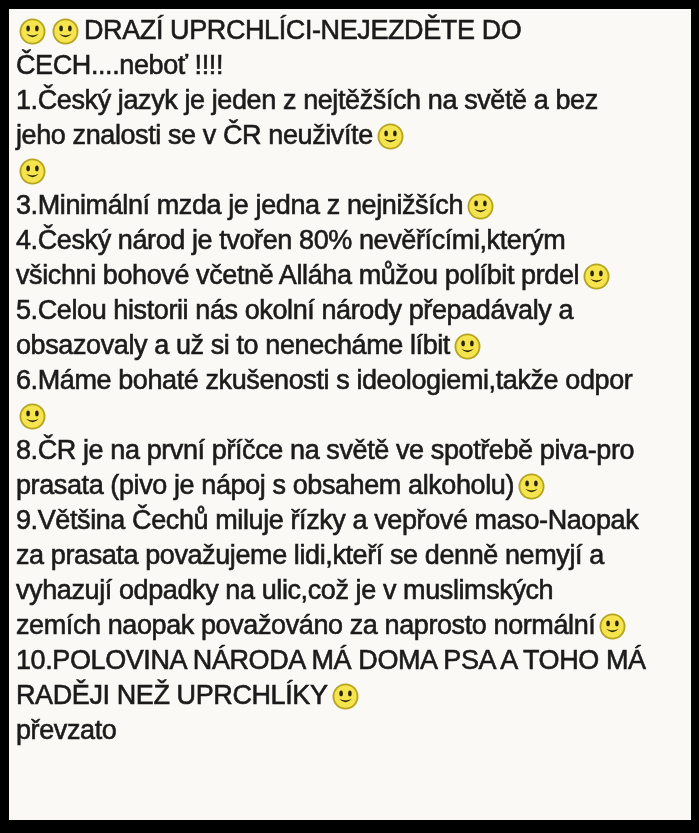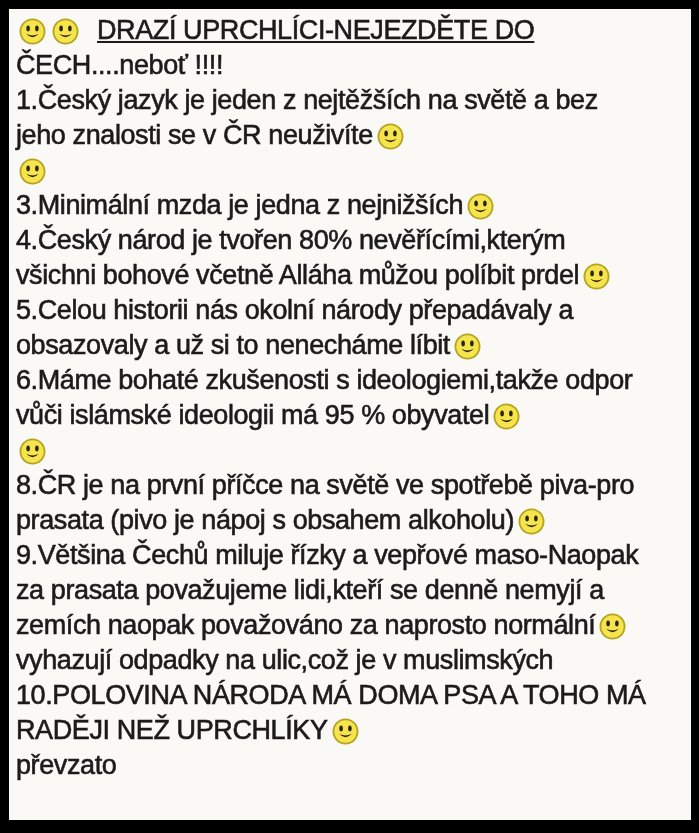--- a/index.html
+++ b/index.html
@@ -34,21 +34,21 @@
     vertical-align: baseline;
   }
   .smiley {
     display: inline-block;
     width: 27px;
     height: 27px;
     vertical-align: -6px;
     margin: 0 3px;
   }
   .smiley svg { display: block; }
-  .smiley + .txt { margin-left: 15px; text-decoration: underline; }
+  .smiley + .txt { margin-left: 2px; }
   .txt + .smiley { margin-left: 4px; }
 </style>
 </head>
 <body>
 
 <div class="post-frame">
   <div class="post-body">
       <div class="line"><span class="smiley">
     <svg viewBox="0 0 32 32" width="27" height="27" aria-hidden="true">
       <circle cx="16" cy="16" r="14.3" fill="#f6e44e" stroke="#b5a41f" stroke-width="2.2"></circle>
@@ -102,56 +102,48 @@
       <div class="line"><span class="txt">5.Celou historii nás okolní národy přepadávaly a</span></div>
       <div class="line"><span class="txt">obsazovaly a už si to nenecháme líbit</span><span class="smiley">
     <svg viewBox="0 0 32 32" width="27" height="27" aria-hidden="true">
       <circle cx="16" cy="16" r="14.3" fill="#f6e44e" stroke="#b5a41f" stroke-width="2.2"></circle>
       <ellipse cx="10.8" cy="12.3" rx="2.1" ry="3.5" fill="#2a2300"></ellipse>
       <ellipse cx="21.2" cy="12.3" rx="2.1" ry="3.5" fill="#2a2300"></ellipse>
       <path d="M8.6 18.6 Q16 26.8 23.4 18.6 Q16 22.6 8.6 18.6 Z" fill="#2a2300"></path>
     </svg>
   </span></div>
       <div class="line"><span class="txt">6.Máme bohaté zkušenosti s ideologiemi,takže odpor</span></div>
-      <div class="line"><span class="txt">vůči islámské ideologii má 95 % obyvatel</span><span class="smiley">
-    <svg viewBox="0 0 32 32" width="27" height="27" aria-hidden="true">
-      <circle cx="16" cy="16" r="14.3" fill="#f6e44e" stroke="#b5a41f" stroke-width="2.2"></circle>
-      <ellipse cx="10.8" cy="12.3" rx="2.1" ry="3.5" fill="#2a2300"></ellipse>
-      <ellipse cx="21.2" cy="12.3" rx="2.1" ry="3.5" fill="#2a2300"></ellipse>
-      <path d="M8.6 18.6 Q16 26.8 23.4 18.6 Q16 22.6 8.6 18.6 Z" fill="#2a2300"></path>
-    </svg>
-  </span></div>
       <div class="line"><span class="smiley">
     <svg viewBox="0 0 32 32" width="27" height="27" aria-hidden="true">
       <circle cx="16" cy="16" r="14.3" fill="#f6e44e" stroke="#b5a41f" stroke-width="2.2"></circle>
       <ellipse cx="10.8" cy="12.3" rx="2.1" ry="3.5" fill="#2a2300"></ellipse>
       <ellipse cx="21.2" cy="12.3" rx="2.1" ry="3.5" fill="#2a2300"></ellipse>
       <path d="M8.6 18.6 Q16 26.8 23.4 18.6 Q16 22.6 8.6 18.6 Z" fill="#2a2300"></path>
     </svg>
   </span></div>
       <div class="line"><span class="txt">8.ČR je na první příčce na světě ve spotřebě piva-pro</span></div>
       <div class="line"><span class="txt">prasata (pivo je nápoj s obsahem alkoholu)</span><span class="smiley">
     <svg viewBox="0 0 32 32" width="27" height="27" aria-hidden="true">
       <circle cx="16" cy="16" r="14.3" fill="#f6e44e" stroke="#b5a41f" stroke-width="2.2"></circle>
       <ellipse cx="10.8" cy="12.3" rx="2.1" ry="3.5" fill="#2a2300"></ellipse>
       <ellipse cx="21.2" cy="12.3" rx="2.1" ry="3.5" fill="#2a2300"></ellipse>
       <path d="M8.6 18.6 Q16 26.8 23.4 18.6 Q16 22.6 8.6 18.6 Z" fill="#2a2300"></path>
     </svg>
   </span></div>
       <div class="line"><span class="txt">9.Většina Čechů miluje řízky a vepřové maso-Naopak</span></div>
       <div class="line"><span class="txt">za prasata považujeme lidi,kteří se denně nemyjí a</span></div>
+      <div class="line"><span class="txt">vyhazují odpadky na ulic,což je v muslimských</span></div>
       <div class="line"><span class="txt">zemích naopak považováno za naprosto normální</span><span class="smiley">
     <svg viewBox="0 0 32 32" width="27" height="27" aria-hidden="true">
       <circle cx="16" cy="16" r="14.3" fill="#f6e44e" stroke="#b5a41f" stroke-width="2.2"></circle>
       <ellipse cx="10.8" cy="12.3" rx="2.1" ry="3.5" fill="#2a2300"></ellipse>
       <ellipse cx="21.2" cy="12.3" rx="2.1" ry="3.5" fill="#2a2300"></ellipse>
       <path d="M8.6 18.6 Q16 26.8 23.4 18.6 Q16 22.6 8.6 18.6 Z" fill="#2a2300"></path>
     </svg>
   </span></div>
-      <div class="line"><span class="txt">vyhazují odpadky na ulic,což je v muslimských</span></div>
       <div class="line"><span class="txt">10.POLOVINA NÁRODA MÁ DOMA PSA A TOHO MÁ</span></div>
       <div class="line"><span class="txt">RADĚJI NEŽ UPRCHLÍKY</span><span class="smiley">
     <svg viewBox="0 0 32 32" width="27" height="27" aria-hidden="true">
       <circle cx="16" cy="16" r="14.3" fill="#f6e44e" stroke="#b5a41f" stroke-width="2.2"></circle>
       <ellipse cx="10.8" cy="12.3" rx="2.1" ry="3.5" fill="#2a2300"></ellipse>
       <ellipse cx="21.2" cy="12.3" rx="2.1" ry="3.5" fill="#2a2300"></ellipse>
       <path d="M8.6 18.6 Q16 26.8 23.4 18.6 Q16 22.6 8.6 18.6 Z" fill="#2a2300"></path>
     </svg>
   </span></div>
       <div class="line"><span class="txt">převzato</span></div>

